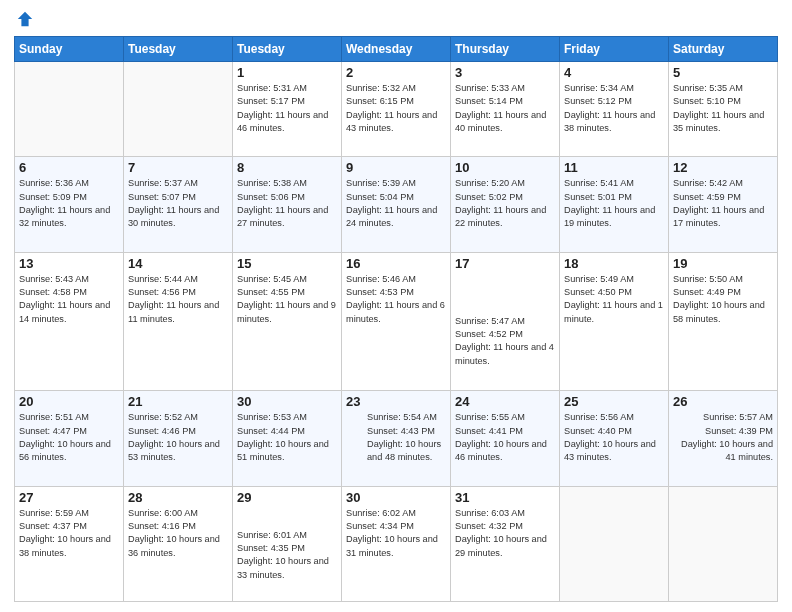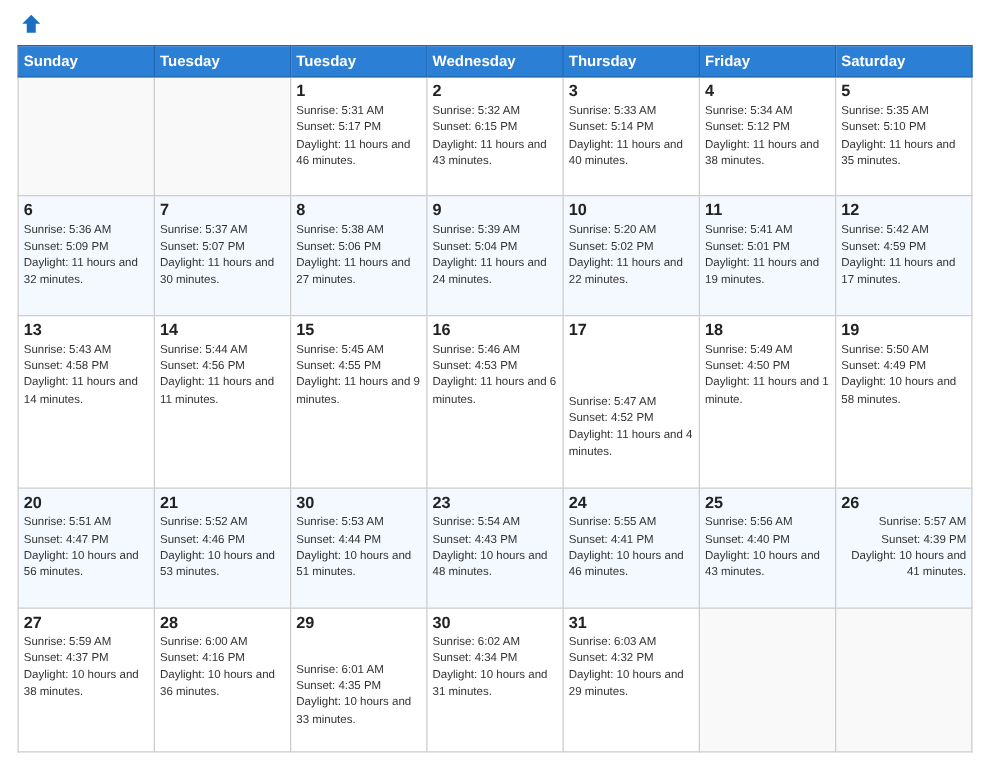--- a/index.html
+++ b/index.html
@@ -268,21 +268,21 @@
 Daylight: 10 hours and 53 minutes.</div>
           </td>
           <td>
             <span class="day-num">30</span>
             <div class="day-info" style="white-space: pre-line;">Sunrise: 5:53 AM
 Sunset: 4:44 PM
 Daylight: 10 hours and 51 minutes.</div>
           </td>
           <td>
             <span class="day-num">23</span>
-            <div class="day-info" style="white-space: pre-line;">Sunrise: 5:54 AM
+            <div class="day-info" style="white-space: pre-line; margin-left: 21px;">Sunrise: 5:54 AM
 Sunset: 4:43 PM
 Daylight: 10 hours and 48 minutes.</div>
           </td>
           <td>
             <span class="day-num">24</span>
             <div class="day-info" style="white-space: pre-line;">Sunrise: 5:55 AM
 Sunset: 4:41 PM
 Daylight: 10 hours and 46 minutes.</div>
           </td>
           <td>

